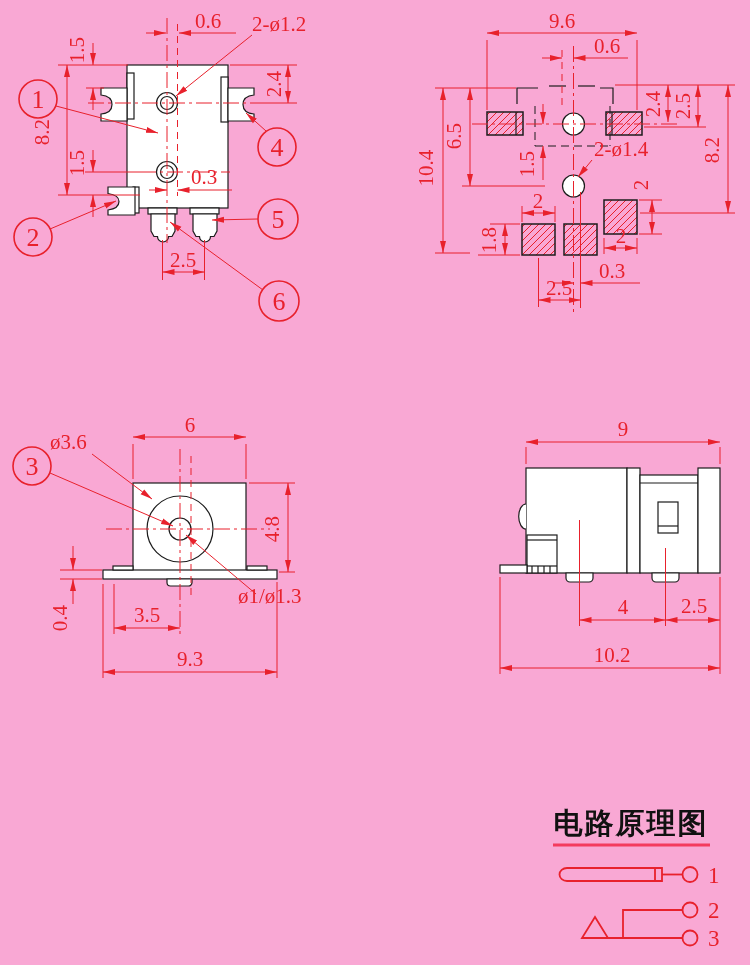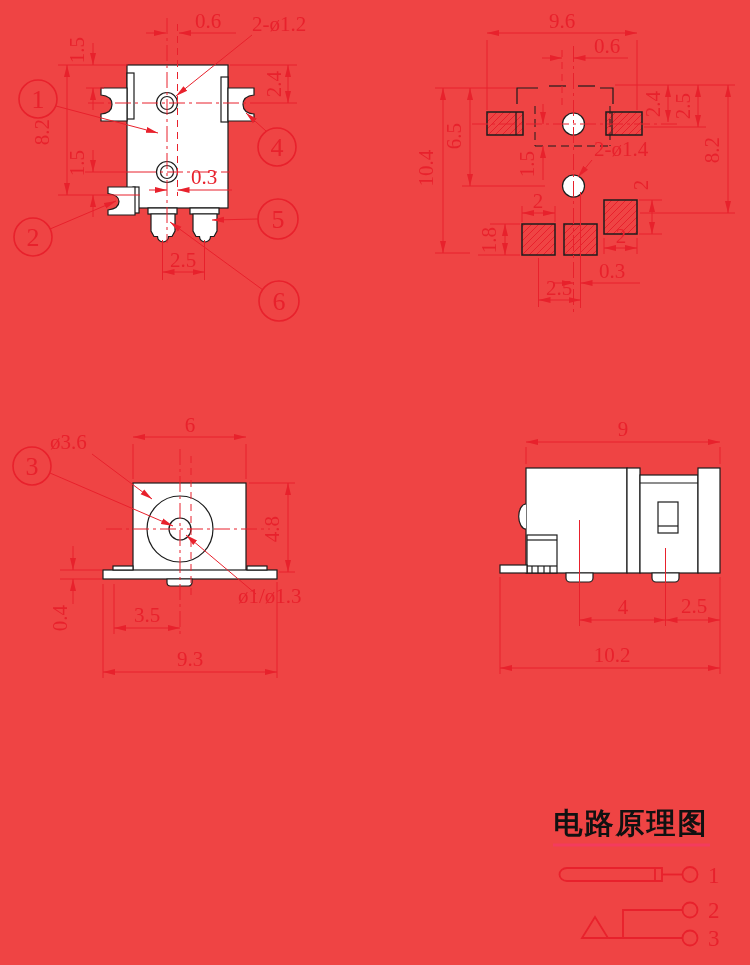--- a/index.html
+++ b/index.html
@@ -1,16 +1,16 @@
 <!DOCTYPE html>
 <html><head>
 <meta charset="utf-8">
 <style>
   html,body{margin:0;padding:0;background:#ffffff;}
-  .page{position:relative;width:750px;height:965px;background:#ef4444;overflow:hidden;}
+  .page{position:relative;width:750px;height:965px;background:#f9a8d4;overflow:hidden;}
   svg{display:block;}
   
   .k{stroke:#1c1c1c;stroke-width:1.2;fill:none;}
   .kf{stroke:#1c1c1c;stroke-width:1.2;fill:#ffffff;}
   .kh{stroke:#1c1c1c;stroke-width:1.5;fill:url(#hatch);}
   .kd{stroke:#1c1c1c;stroke-width:1;fill:none;stroke-dasharray:8 5;}
   
   .r{stroke:#e8212c;stroke-width:1;fill:none;}
   .cl{stroke:#e8212c;stroke-width:1;fill:none;stroke-dasharray:16 4 3 4;}
   .cd{stroke:#e8212c;stroke-width:1;fill:none;stroke-dasharray:7 5;}

